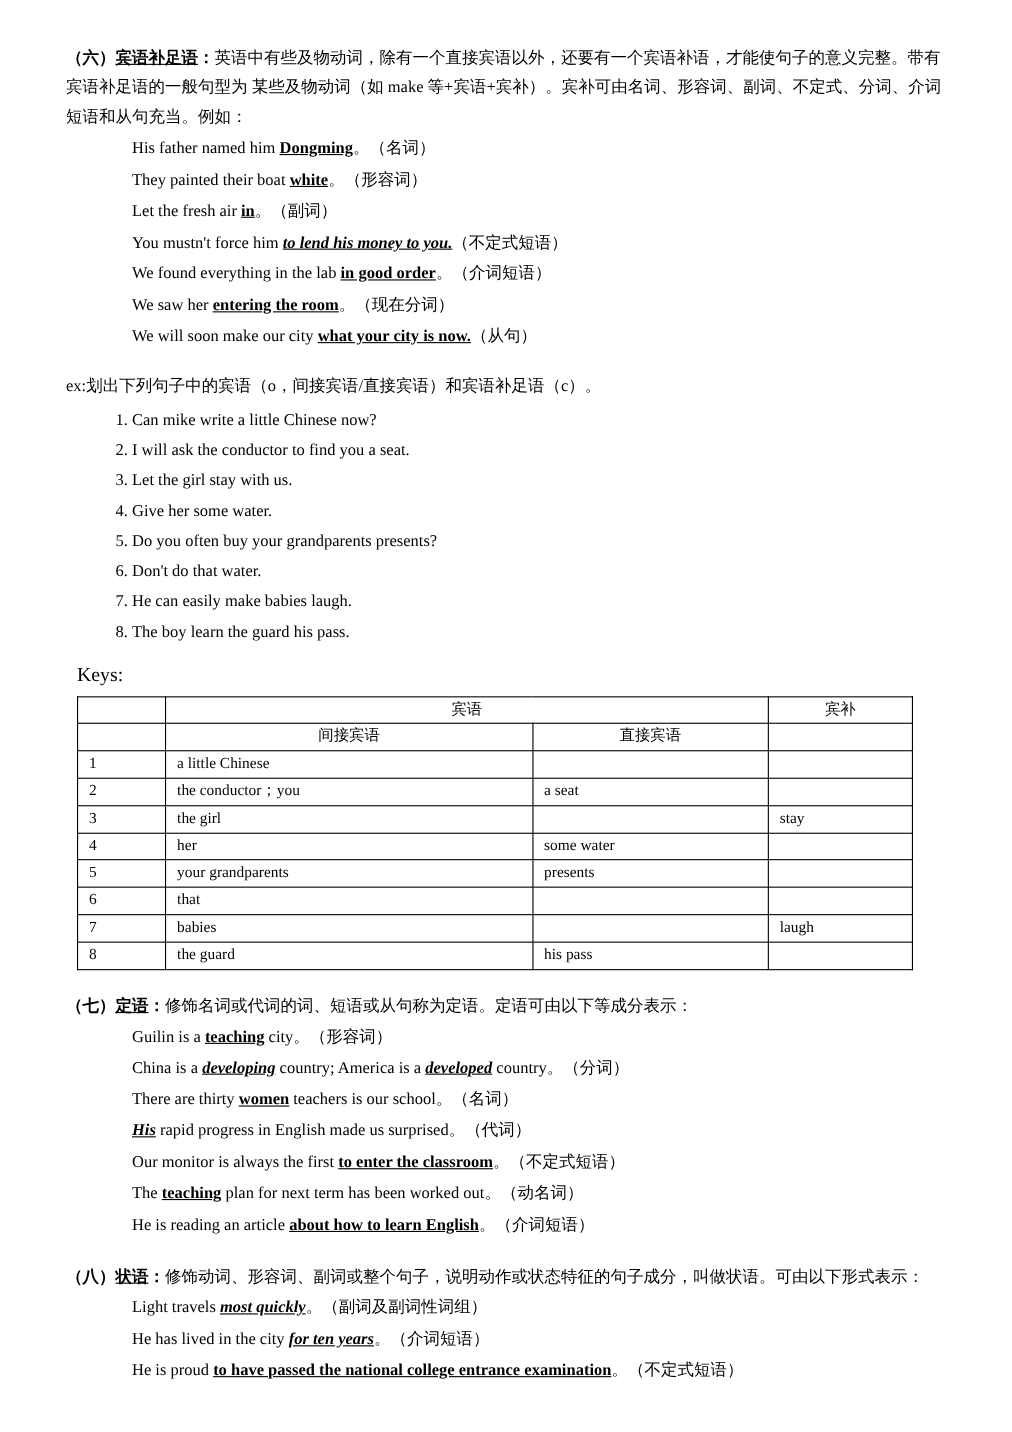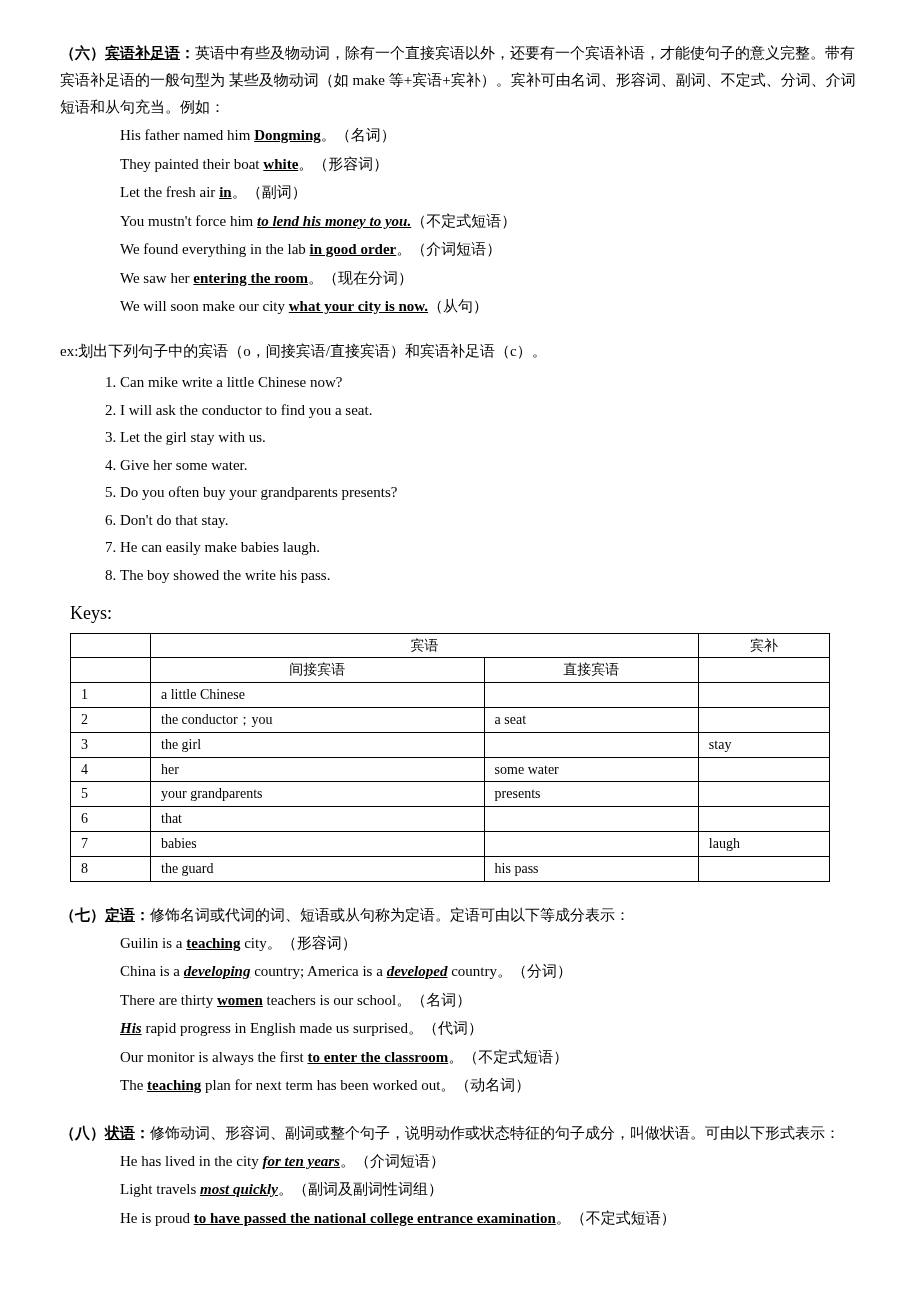--- a/index.html
+++ b/index.html
@@ -108,23 +108,23 @@
 </div>
 
 <div class="ex-section">
   <div style="margin-bottom:6px;">ex:划出下列句子中的宾语（o，间接宾语/直接宾语）和宾语补足语（c）。</div>
   <ol class="exercise">
     <li>Can mike write a little Chinese now?</li>
     <li>I will ask the conductor to find you a seat.</li>
     <li>Let the girl stay with us.</li>
     <li>Give her some water.</li>
     <li>Do you often buy your grandparents presents?</li>
-    <li>Don't do that stay.</li>
+    <li>Don't do that water.</li>
     <li>He can easily make babies laugh.</li>
-    <li>The boy showed the write his pass.</li>
+    <li>The boy learn the guard his pass.</li>
   </ol>
 </div>
 
 <div class="keys-label">Keys:</div>
 <table>
   <tbody>
       <tr class="header-row">
     <td style="width:80px;"></td>
     <td colspan="2" style="text-align:center;">宾语</td>
     <td style="text-align:center;">宾补</td>
@@ -201,28 +201,31 @@
   </div>
   <div class="example-line">
     <span class="underline-bold-italic">His</span> rapid progress in English made us surprised。（代词）
   </div>
   <div class="example-line">
     Our monitor is always the first <span class="underline-bold">to enter the classroom</span>。（不定式短语）
   </div>
   <div class="example-line">
     The <span class="underline-bold">teaching</span> plan for next term has been worked out。（动名词）
   </div>
+  <div class="example-line">
+    He is reading an article <span class="underline-bold">about how to learn English</span>。（介词短语）
+  </div>
 </div>
 
 <div class="section section-eight">
   <div class="section-intro">
     <span class="section-title">（八）<span style="text-decoration:underline;">状语</span>：</span>修饰动词、形容词、副词或整个句子，说明动作或状态特征的句子成分，叫做状语。可由以下形式表示：
   </div>
   <div class="example-line">
+    Light travels <span class="underline-bold-italic">most quickly</span>。（副词及副词性词组）
+  </div>
+  <div class="example-line">
     He has lived in the city <span class="underline-bold-italic">for ten years</span>。（介词短语）
   </div>
   <div class="example-line">
-    Light travels <span class="underline-bold-italic">most quickly</span>。（副词及副词性词组）
-  </div>
-  <div class="example-line">
     He is proud <span class="underline-bold">to have passed the national college entrance examination</span>。（不定式短语）
   </div>
 </div>
 
 </body></html>

